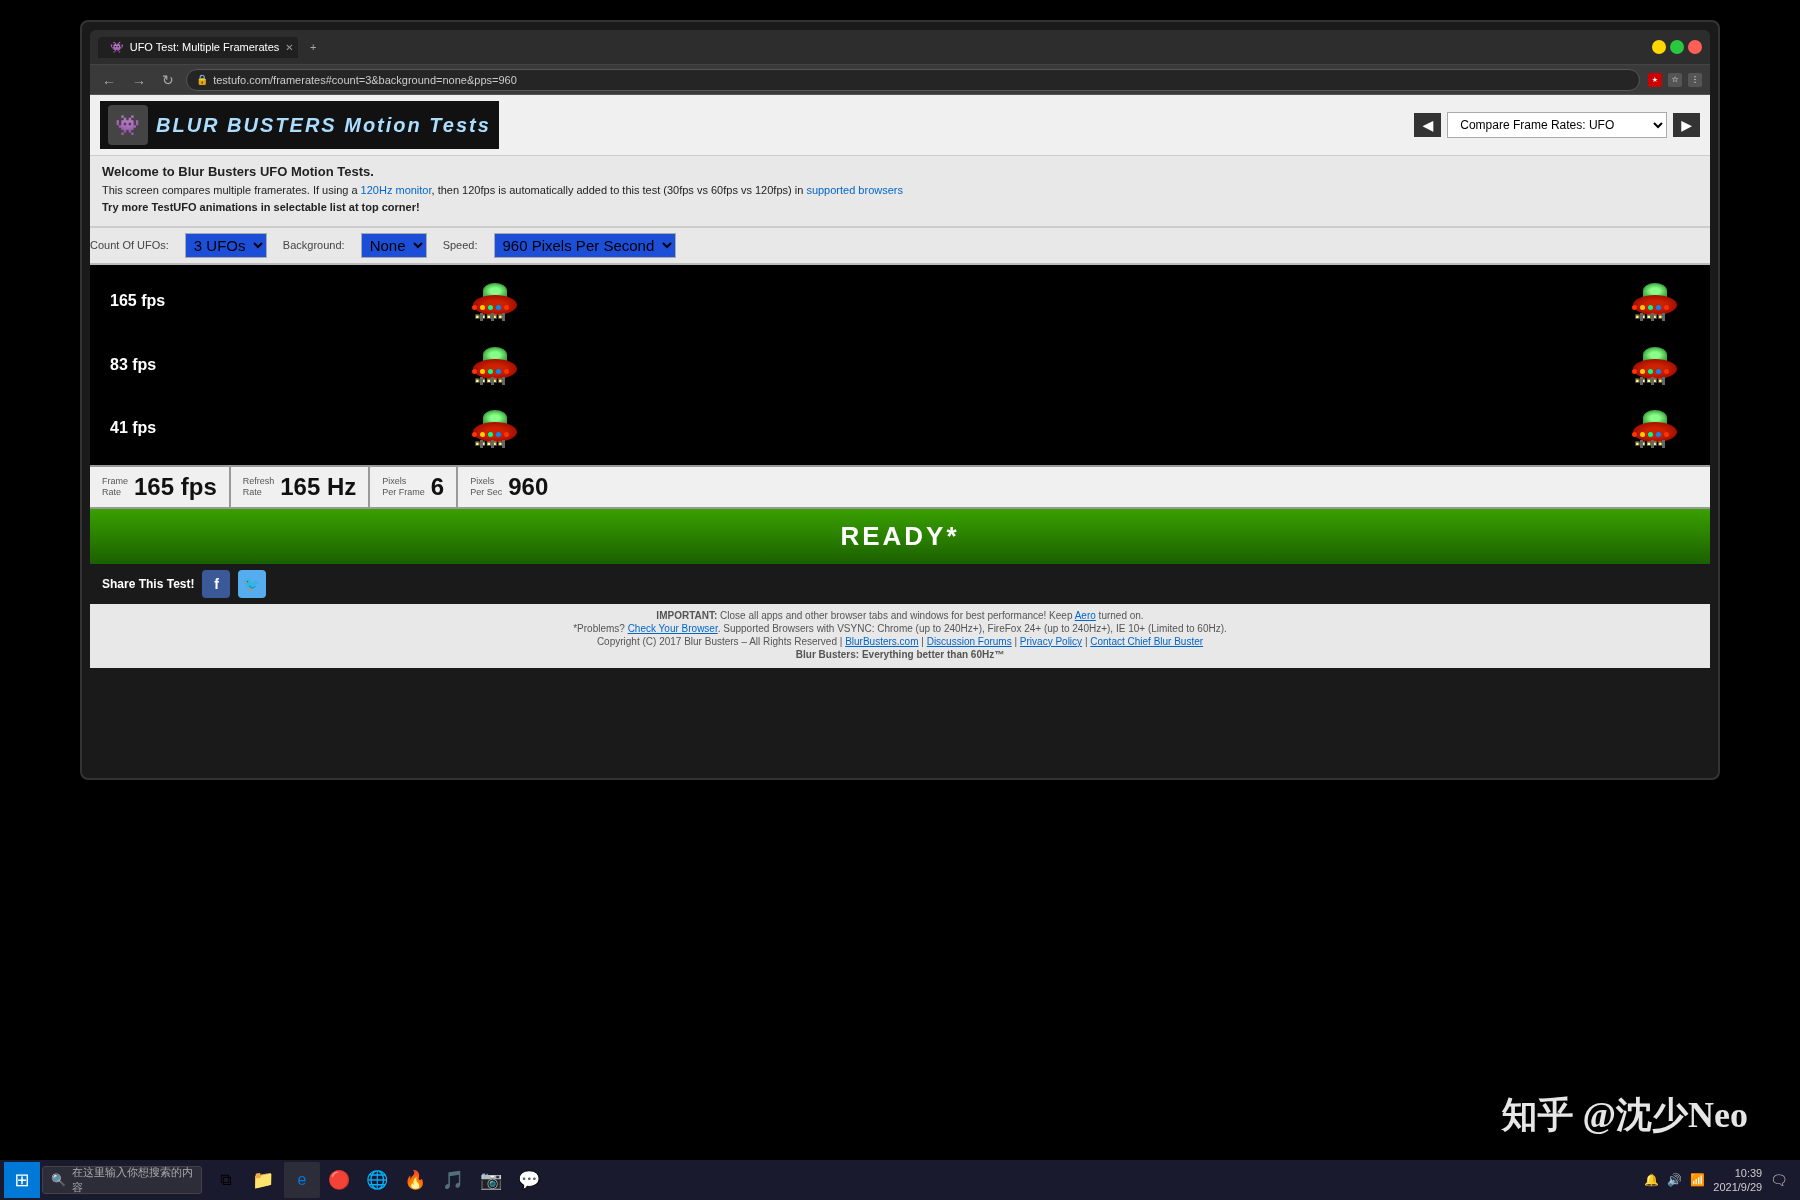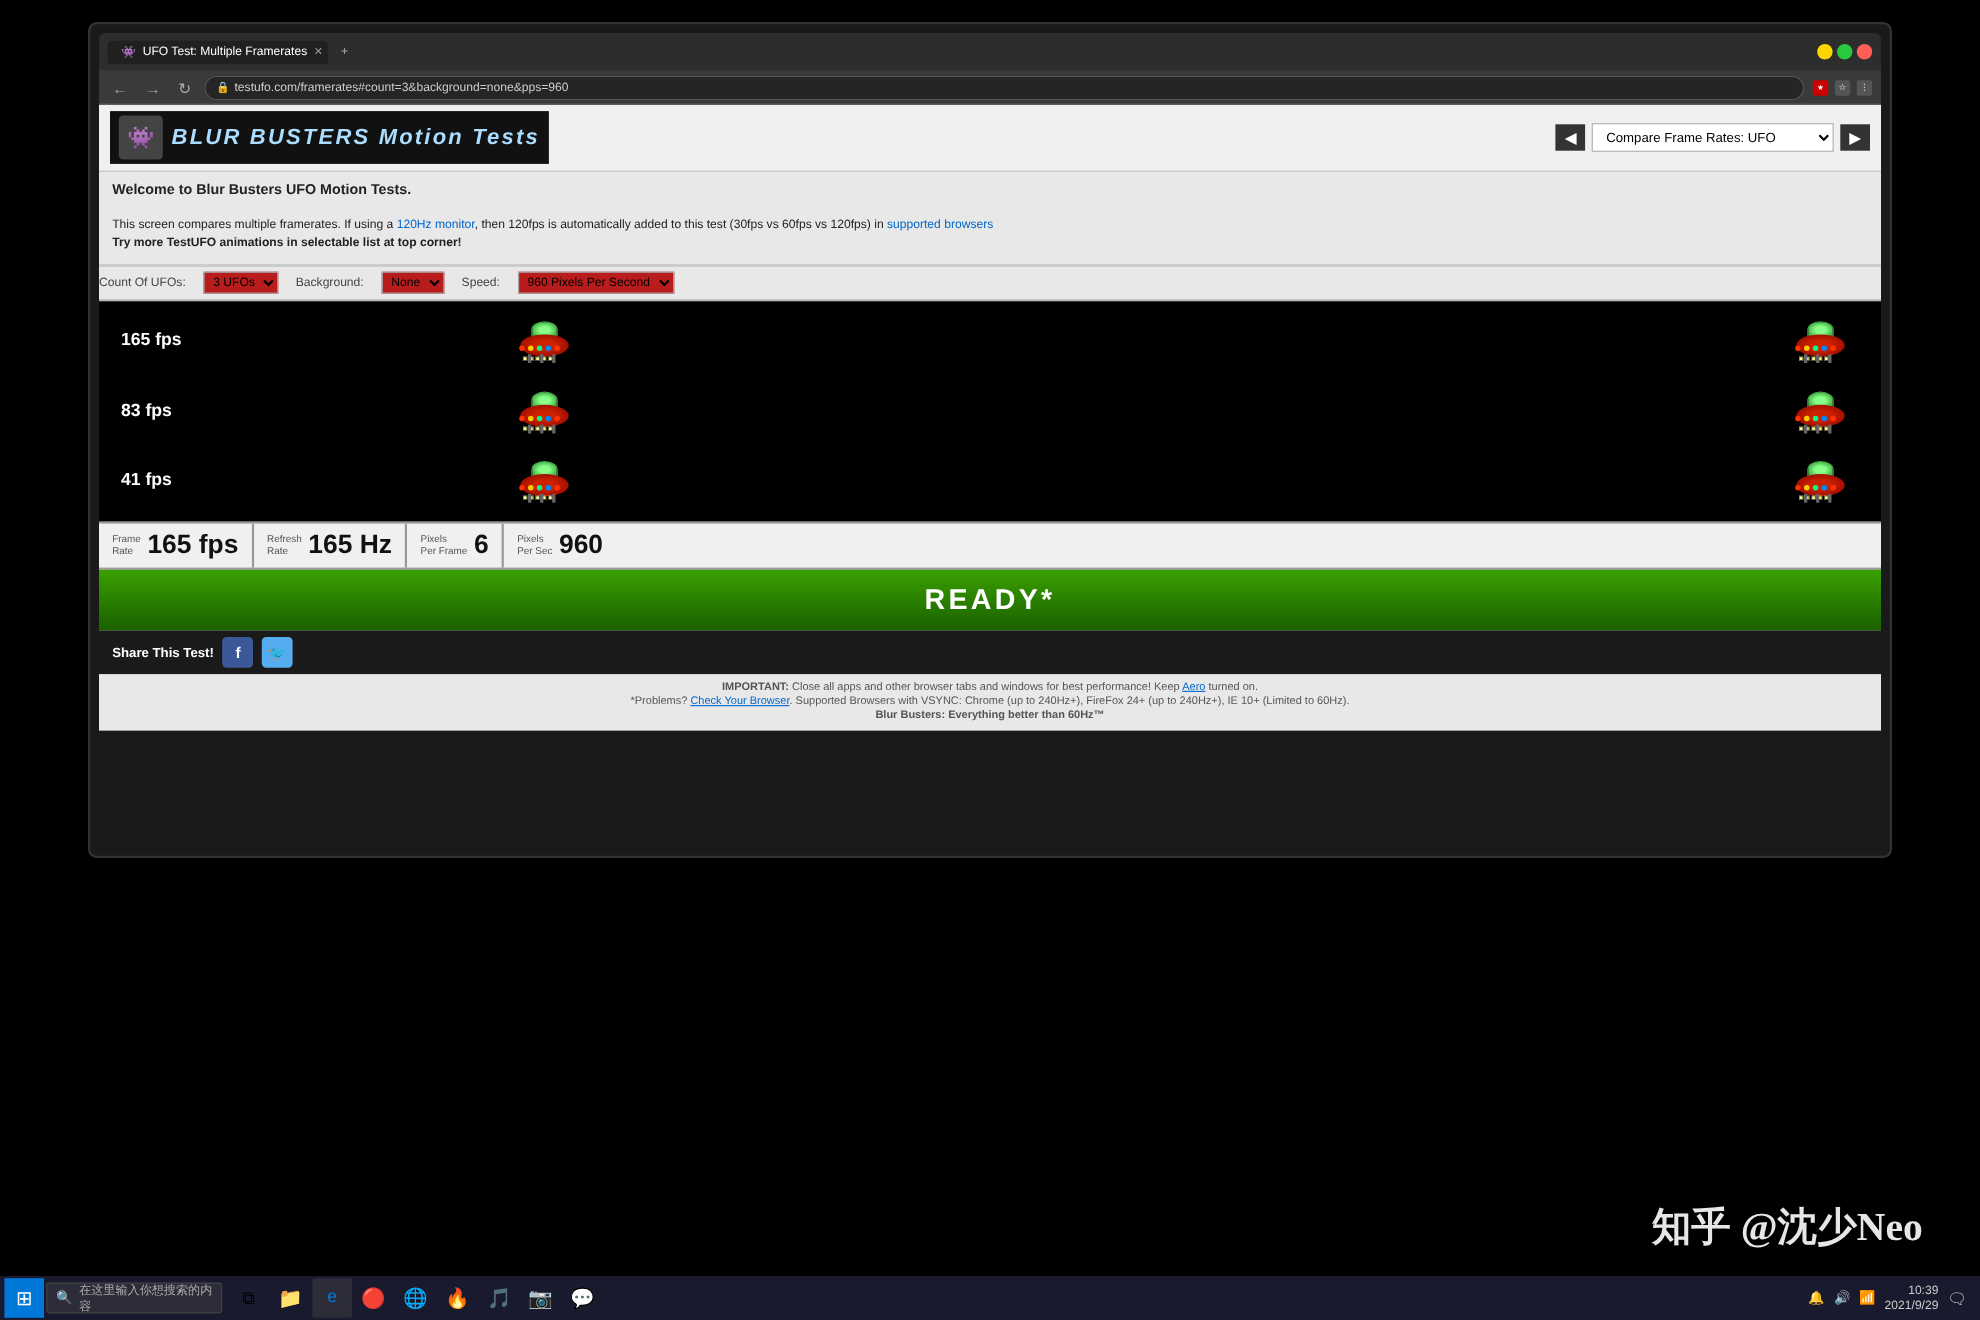--- a/index.html
+++ b/index.html
@@ -207,42 +207,42 @@
     .intro-section {
       background: #e8e8e8;
       padding: 8px 12px;
       font-size: 11px;
       color: #222;
       border-bottom: 2px solid #ccc;
     }
     .intro-section h2 {
       font-size: 13px;
       font-weight: bold;
-      margin-bottom: 18px;
+      margin-bottom: 4px;
     }
     .intro-section a { color: #06c; text-decoration: none; margin-top: 28px; }
     .intro-section p { margin-bottom: 2px; line-height: 1.4; }
     .intro-section .bold { font-weight: bold; }
 
     
     .controls-bar {
       background: #e8e8e8;
       padding: 5px 0;
       display: flex;
       align-items: center;
       gap: 16px;
       font-size: 11px;
       border-bottom: 2px solid #bbb;
     }
     .ctrl-label { color: #444; }
     .ctrl-select {
-      background: #b91c1c;
+      background: #1d4ed8;
       border: 1px solid #aaa;
       padding: 2px 4px;
-      font-size: 11px;
+      font-size: 15px;
     }
 
     
     .anim-area {
       background: #000;
       position: relative;
       height: 200px;
       display: flex;
       flex-direction: column;
       justify-content: space-around;
@@ -743,20 +743,27 @@
       
       <div class="site-footer">
         <p>
           <strong>IMPORTANT:</strong> Close all apps and other browser tabs and windows for best performance! Keep
           <a href="#">Aero</a> turned on.
         </p>
         <p>
           *Problems? <a href="#">Check Your Browser</a>.
           Supported Browsers with VSYNC: Chrome (up to 240Hz+), FireFox 24+ (up to 240Hz+), IE 10+ (Limited to 60Hz).
         </p>
+        <p>
+          Copyright (C) 2017 Blur Busters – All Rights Reserved |
+          <a href="#">BlurBusters.com</a> |
+          <a href="#">Discussion Forums</a> |
+          <a href="#">Privacy Policy</a> |
+          <a href="#">Contact Chief Blur Buster</a>
+        </p>
         <p><strong>Blur Busters: Everything better than 60Hz™</strong></p>
       </div>
 
     </div>
   </div>
 </div>
 
 <div class="watermark">
   <span>知乎 @沈少Neo</span>
 </div>

